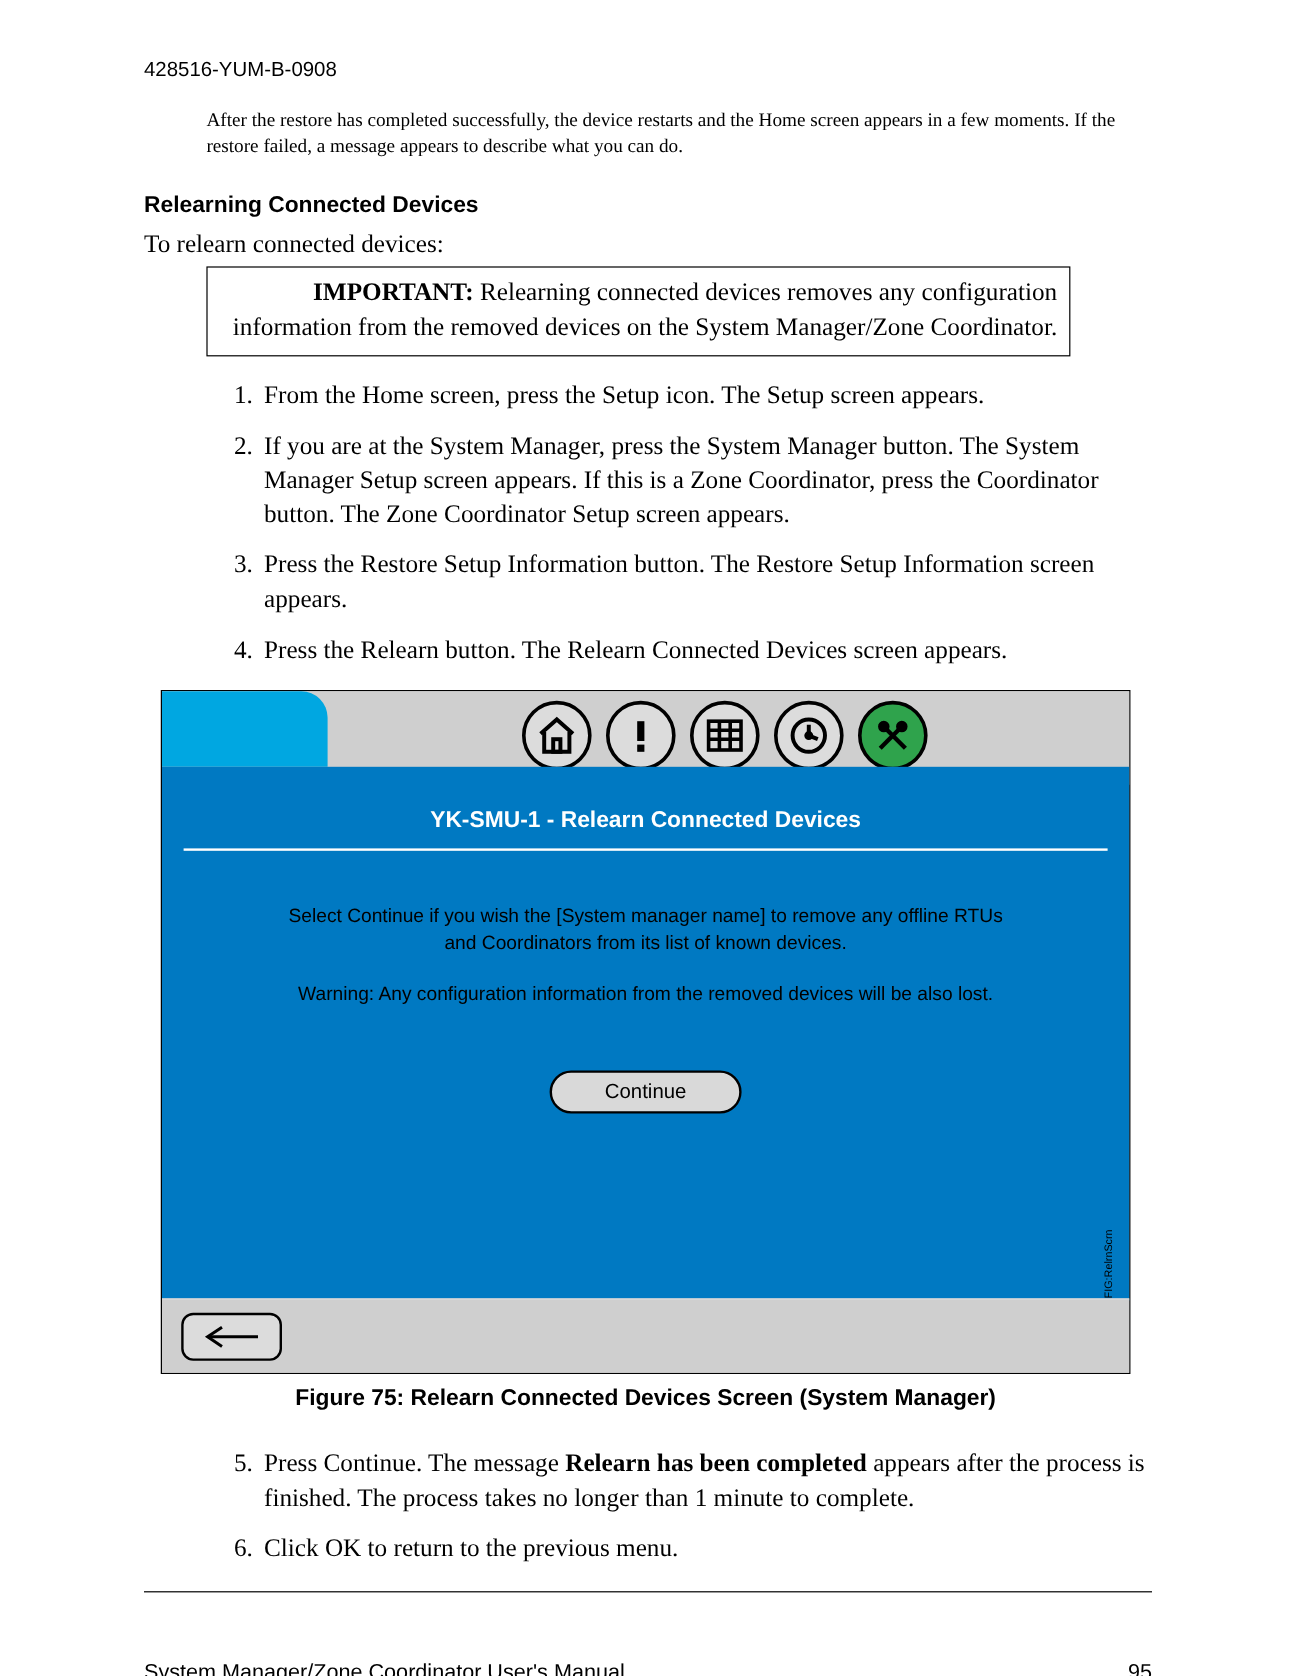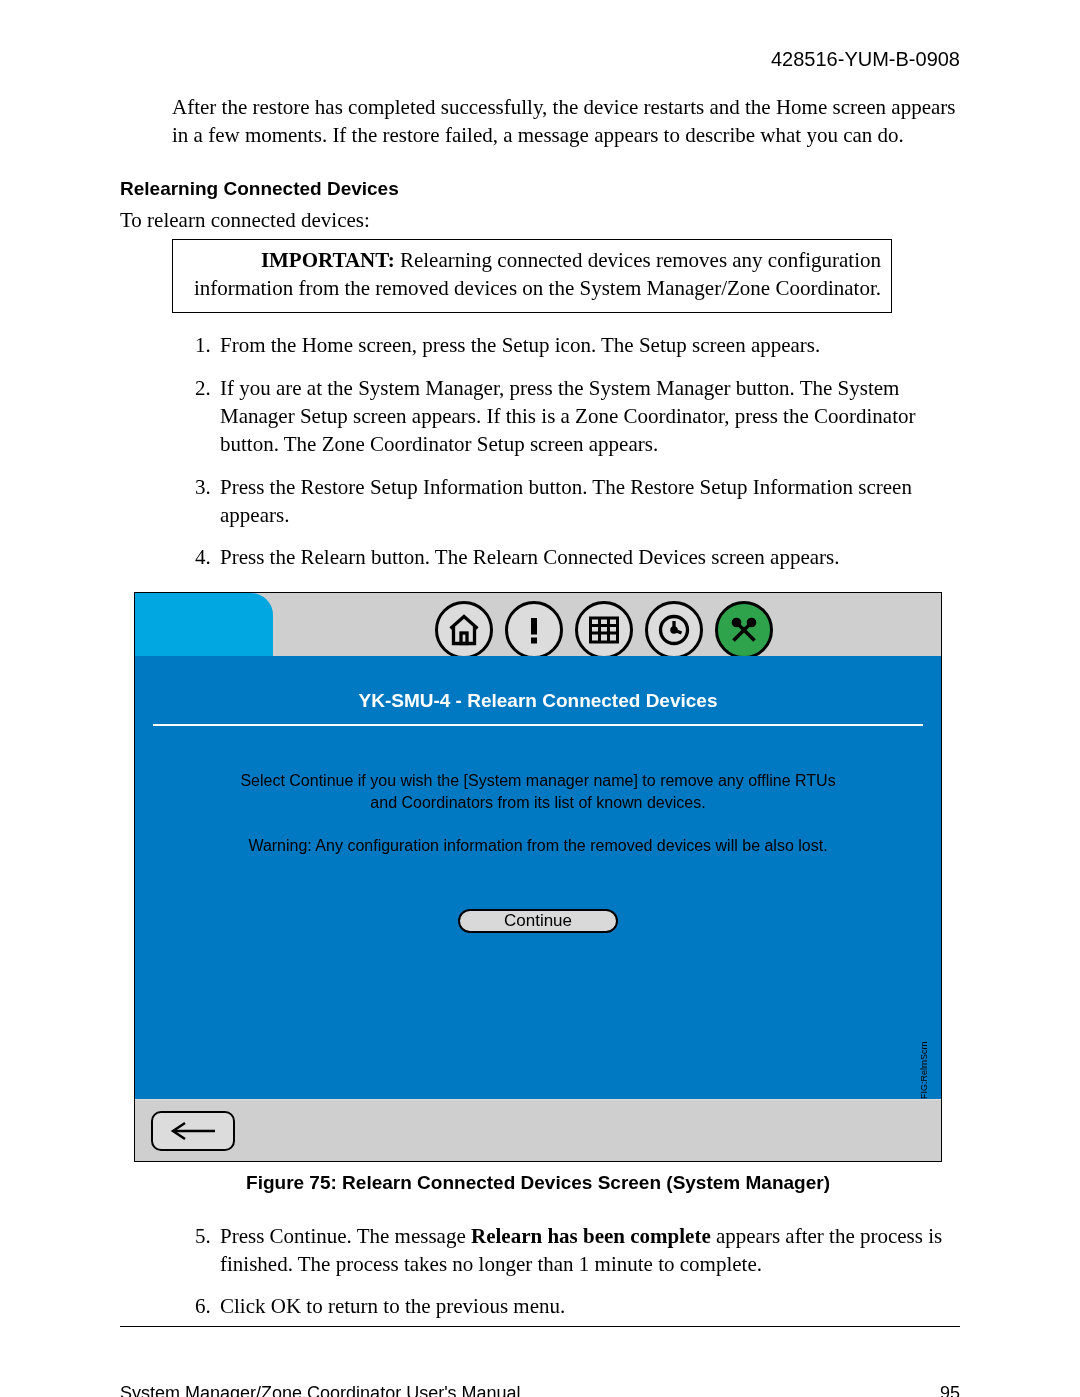--- a/index.html
+++ b/index.html
@@ -12,26 +12,25 @@
     color: #000;
   }
   .page {
     position: absolute;
     left: 120px;
     top: 48px;
     width: 840px;
   }
   .doc-id {
     font-family: Arial, Helvetica, sans-serif;
-    font-size: 20px;
-    text-align: right;
+    font-size: 17px;
     margin-bottom: 22px;
   }
   .para {
-    font-size: 21px;
+    font-size: 16px;
     line-height: 1.35;
     margin-left: 52px;
     margin-bottom: 28px;
   }
   .section-h {
     font-family: Arial, Helvetica, sans-serif;
     font-weight: bold;
     font-size: 19px;
     margin-bottom: 8px;
   }
@@ -126,21 +125,21 @@
     font-family: Arial, Helvetica, sans-serif;
     color: #000000;
     font-size: 16px;
     text-align: center;
     line-height: 1.4;
     margin: 44px 100px 0 100px;
   }
   .body-text .p2 { display:block; margin-top: 20px; }
   .continue-btn {
     margin: 52px auto 0 auto;
-    width: 160px; height: 24px;
+    width: 160px; height: 36px;
     background: #d9d9d9;
     border: 2px solid #000;
     border-radius: 20px;
     display: flex; align-items: center; justify-content: center;
     font-family: Arial, Helvetica, sans-serif;
     font-size: 17px;
     color: #000;
   }
 
   
@@ -273,21 +272,21 @@
               <line x1="5" y1="5" x2="19" y2="19"></line>
               <line x1="19" y1="5" x2="5" y2="19"></line>
               <circle cx="7" cy="7" r="2" fill="#000"></circle>
               <circle cx="17" cy="7" r="2" fill="#000"></circle>
             </svg>
           </div>
         </div>
       </div>
 
       <div class="blue-body">
-        <div class="blue-title">YK-SMU-4 - Relearn Connected Devices</div>
+        <div class="blue-title">YK-SMU-1 - Relearn Connected Devices</div>
         <div class="white-rule"></div>
         <div class="body-text">
           <span>Select Continue if you wish the [System manager name] to remove any offline RTUs and Coordinators from its list of known devices.</span>
           <span class="p2">Warning:  Any configuration information from the removed devices will be also lost.</span>
         </div>
         <div class="continue-btn">Continue</div>
       </div>
 
       <div class="bottombar">
         <div class="back-btn">
@@ -298,21 +297,21 @@
         </div>
       </div>
 
       <div class="fig-sidetext">FIG:RelrnScrn</div>
     </div>
     <div class="fig-caption">Figure 75: Relearn Connected Devices Screen (System Manager)</div>
   </div>
 
   <ol class="steps" start="5" style="margin-top:28px;">
     <li>
-      <span>Press Continue. The message </span><span class="bold">Relearn has been complete</span><span> appears after the process is finished. The process takes no longer than 1 minute to complete.</span>
+      <span>Press Continue. The message </span><span class="bold">Relearn has been completed</span><span> appears after the process is finished. The process takes no longer than 1 minute to complete.</span>
     </li>
     <li><span>Click OK to return to the previous menu.</span></li>
   </ol>
 </div>
 
 <div class="page-footer-rule"></div>
 <div class="page-footer">
   <span>System Manager/Zone Coordinator User's Manual</span>
   <span>95</span>
 </div>

